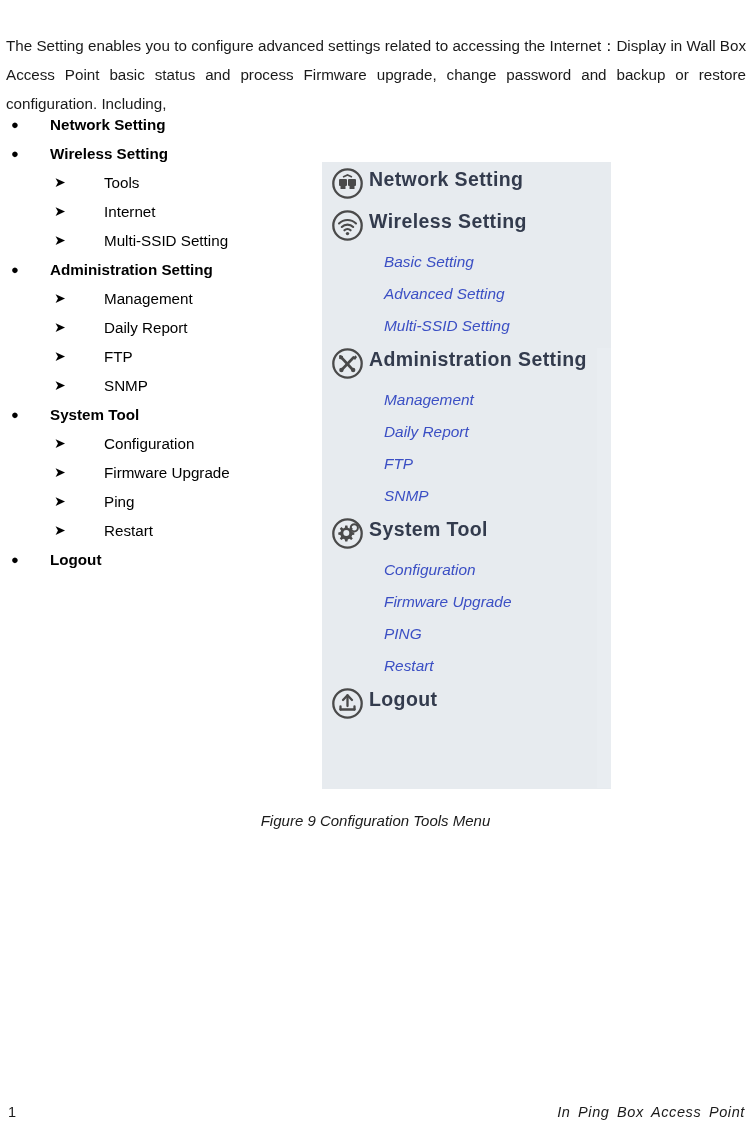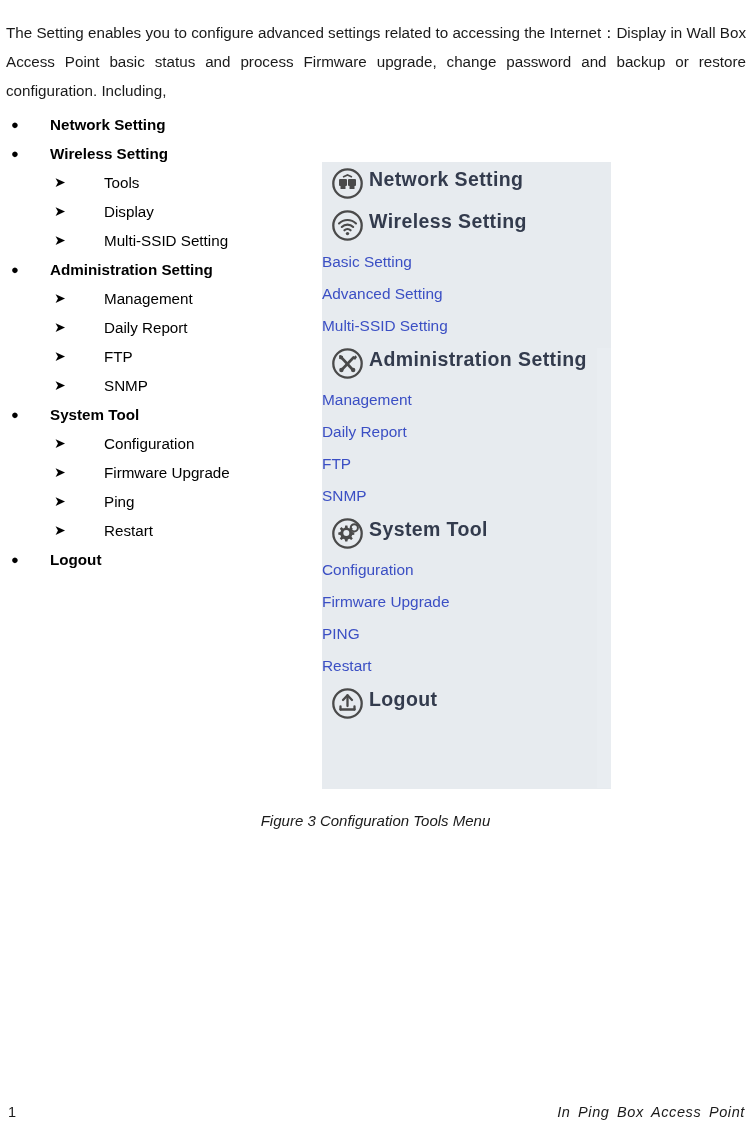--- a/index.html
+++ b/index.html
@@ -19,21 +19,21 @@
   .page {
     position: relative;
     width: 751px;
     height: 1125px;
   }
 
   
   .intro {
     position: absolute;
     left: 6px;
-    top: 3px;
+    top: 16px;
     width: 740px;
     font-size: 15.2px;
     line-height: 29px;
     text-align: justify;
     text-justify: inter-word;
     color: #1a1a1a;
   }
 
   
   .outline {
@@ -126,24 +126,26 @@
     top: 6px;
     font-size: 19.5px;
     font-weight: bold;
     color: #333b4d;
     letter-spacing: 0.4px;
     white-space: nowrap;
   }
   .sub {
     position: relative;
     height: 32px;
+    padding-left: 62px;
     line-height: 32px;
     font-size: 15.4px;
     color: #3b4fc4;
     white-space: nowrap;
+    font-style: italic;
   }
 
   .icon-svg { display: block; width: 33px; height: 33px; }
 
   
   .caption {
     position: absolute;
     left: 0px;
     top: 812px;
     width: 751px;
@@ -181,21 +183,21 @@
 <body>
 
 <div class="page">
 
   <p class="intro">The Setting enables you to configure advanced settings related to accessing the Internet：Display in Wall Box Access Point basic status and process Firmware upgrade, change password and backup or restore configuration. Including,</p>
 
   <div class="outline">
       <div class="lvl1"><span class="marker">●</span><span>Network Setting</span></div>
       <div class="lvl1"><span class="marker">●</span><span>Wireless Setting</span></div>
       <div class="lvl2"><span class="marker">➤</span><span>Tools</span></div>
-      <div class="lvl2"><span class="marker">➤</span><span>Display</span></div>
+      <div class="lvl2"><span class="marker">➤</span><span>Internet</span></div>
       <div class="lvl2"><span class="marker">➤</span><span>Multi-SSID Setting</span></div>
       <div class="lvl1"><span class="marker">●</span><span>Administration Setting</span></div>
       <div class="lvl2"><span class="marker">➤</span><span>Management</span></div>
       <div class="lvl2"><span class="marker">➤</span><span>Daily Report</span></div>
       <div class="lvl2"><span class="marker">➤</span><span>FTP</span></div>
       <div class="lvl2"><span class="marker">➤</span><span>SNMP</span></div>
       <div class="lvl1"><span class="marker">●</span><span>System Tool</span></div>
       <div class="lvl2"><span class="marker">➤</span><span>Configuration</span></div>
       <div class="lvl2"><span class="marker">➤</span><span>Firmware Upgrade</span></div>
       <div class="lvl2"><span class="marker">➤</span><span>Ping</span></div>
@@ -279,20 +281,20 @@
                 <path d="M9.5 22.5 L23.5 22.5" stroke="#4a4a4a" stroke-width="2.3" stroke-linecap="round"></path>
                 <path d="M9.5 22.5 L9.5 19.5 M23.5 22.5 L23.5 19.5" stroke="#4a4a4a" stroke-width="2.3" stroke-linecap="round"></path>
               </svg>
             </span>
             <span class="grp-label">Logout</span>
           </div>
         </div>
     </div>
   </div>
 
-  <div class="caption">Figure 3 Configuration Tools Menu</div>
+  <div class="caption">Figure 9 Configuration Tools Menu</div>
 
   <div class="footer">
     <span class="pageno">1</span>
     <span class="docname">In Ping Box Access Point</span>
   </div>
 
 </div>
 
 </body></html>

